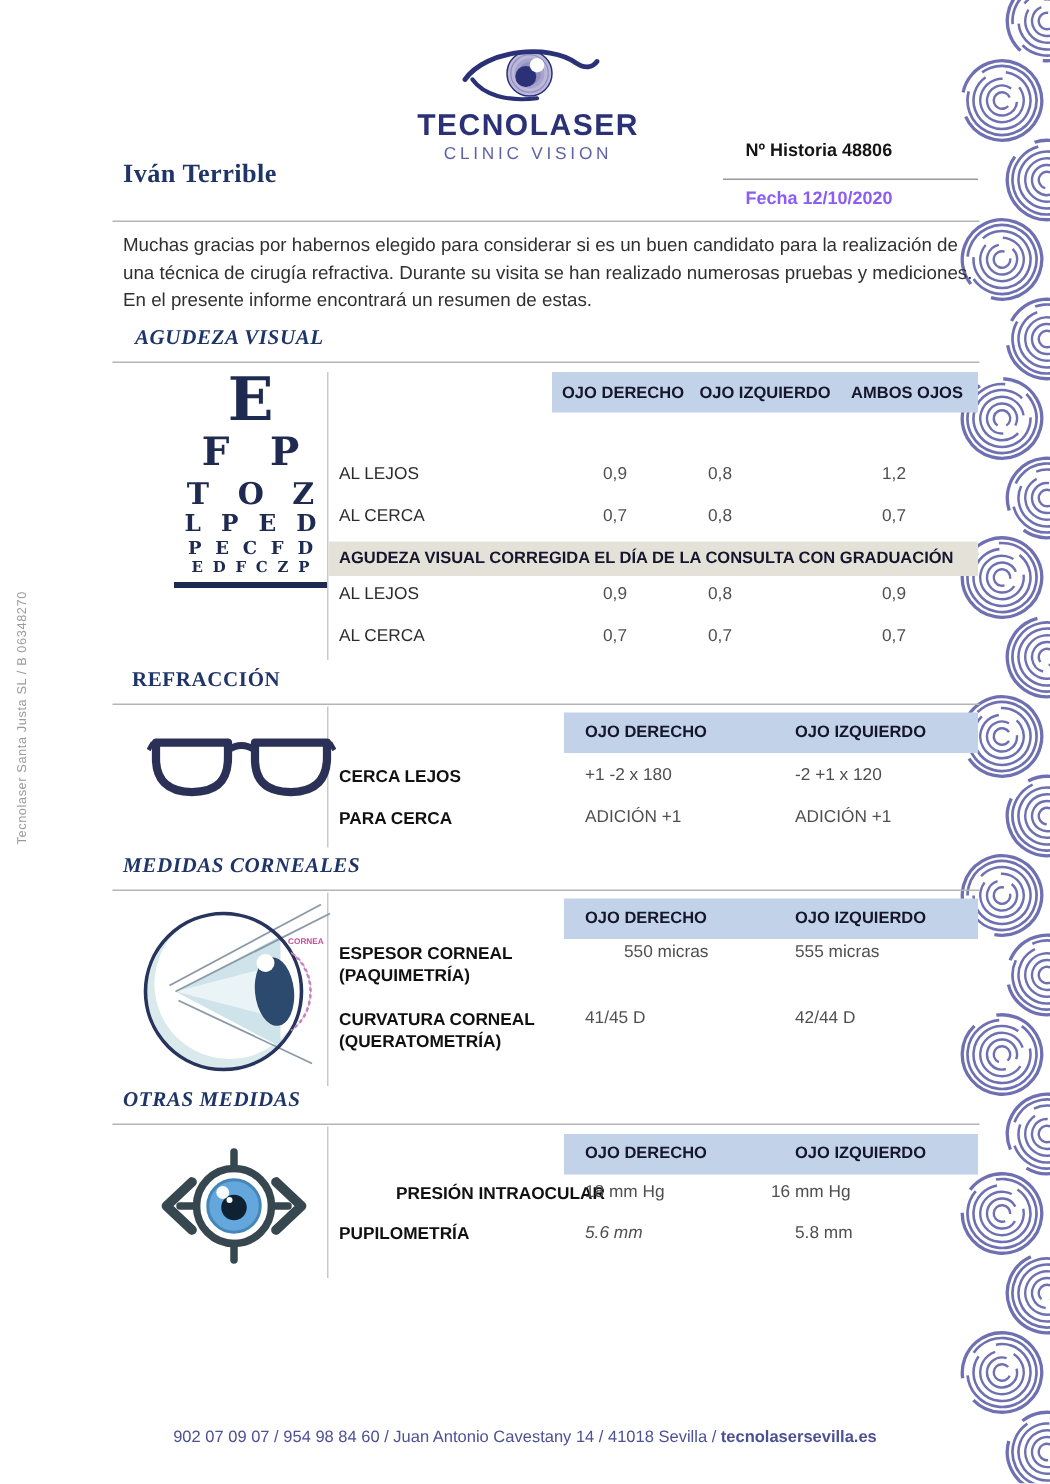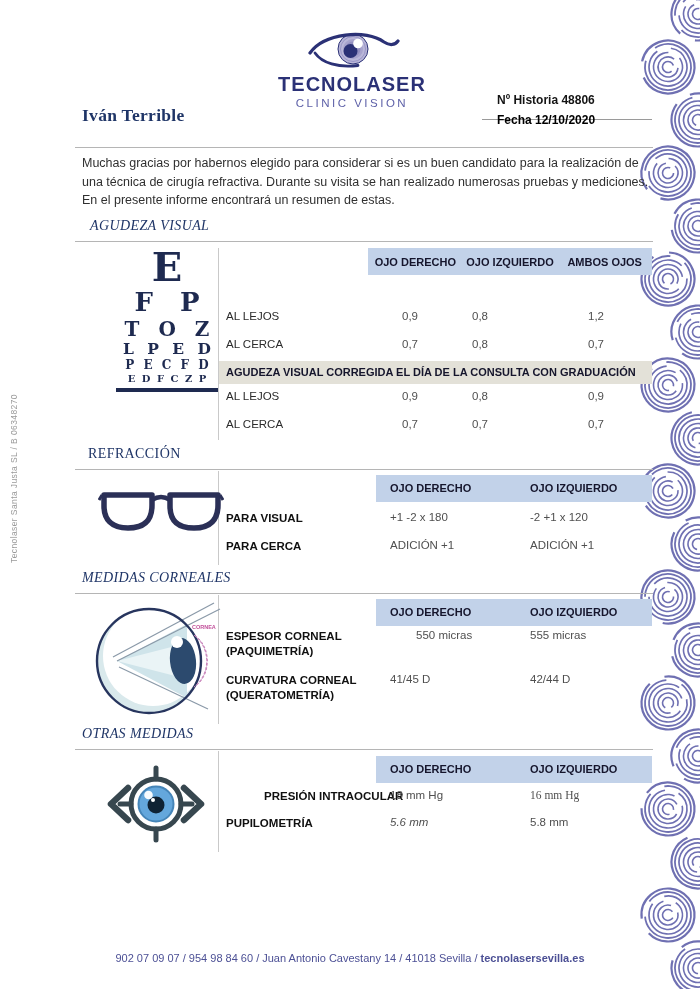--- a/index.html
+++ b/index.html
@@ -14,29 +14,29 @@
   .abs{position:absolute;}
 
   
   .brand-name{left:272px;top:73px;width:160px;text-align:center;font-size:20px;font-weight:800;
               letter-spacing:1px;color:var(--navy);}
   .brand-tag{left:272px;top:97px;width:160px;text-align:center;font-size:11.5px;font-weight:500;
              letter-spacing:2.5px;color:var(--purple);}
   .patient-name{left:82px;top:105px;font-family:"Liberation Serif",serif;font-size:17.5px;
                 font-weight:bold;color:var(--dknavy);letter-spacing:.3px;}
   .historia{left:497px;top:93px;font-size:12px;font-weight:bold;color:#141414;}
-  .fecha{left:497px;top:113px;font-size:12px;font-weight:bold;color:#000000;}
+  .fecha{left:497px;top:125px;font-size:12px;font-weight:bold;color:#8b5cf6;}
   .hline{height:1px;background:var(--line);}
   .hist-line{left:482px;top:119px;width:170px;background:#9a9a9a;}
   .top-line{left:75px;top:147px;width:578px;}
 
   .intro{left:82px;top:154px;width:575px;font-size:12.5px;color:#303030;line-height:18.5px;}
 
   
-  .sec-title{font-family:"Liberation Serif",serif;font-size:14px;font-weight:normal;
+  .sec-title{font-family:"Liberation Serif",serif;font-size:14px;font-weight:bold;
              color:var(--dknavy);letter-spacing:.4px;}
   .italic{font-style:italic;}
   .sec-line{left:75px;width:578px;}
   .vline{width:1px;background:#c9c9c9;}
 
   
   .snellen{left:102px;top:249px;width:130px;text-align:center;color:#1e2a50;
            font-family:"DejaVu Serif",serif;font-weight:bold;line-height:.92;}
   .sn-r1{font-size:40px;}
   .sn-r2{font-size:26px;letter-spacing:9px;margin-top:5px;text-indent:9px;}
@@ -181,21 +181,21 @@
     <path d="M72,9 H120 V19 C120,33 113,42 96,42 C78,42 72,33 72,20 Z" fill="none" stroke="#2b3057" stroke-width="5.5" stroke-linejoin="round"></path>
     <path d="M54,14 Q63,8 72,14" fill="none" stroke="#2b3057" stroke-width="4.5"></path>
     <path d="M4,9 L1,14" stroke="#2b3057" stroke-width="3"></path>
     <path d="M122,9 L125,14" stroke="#2b3057" stroke-width="3"></path>
   </svg>
 
   <div class="abs blue-head" style="left:376px;top:475px;width:276px;height:27px;"></div>
   <div class="abs head-label" style="left:390px;top:482px;">OJO DERECHO</div>
   <div class="abs head-label" style="left:530px;top:482px;">OJO IZQUIERDO</div>
 
-  <div class="abs bold-label" style="left:226px;top:512px;">PARA VISUAL</div>
+  <div class="abs bold-label" style="left:226px;top:512px;">CERCA LEJOS</div>
   <div class="abs val" style="left:390px;top:511px;">+1 -2 x 180</div>
   <div class="abs val" style="left:530px;top:511px;">-2 +1 x 120</div>
 
   <div class="abs bold-label" style="left:226px;top:540px;">PARA CERCA</div>
   <div class="abs val" style="left:390px;top:539px;">ADICIÓN +1</div>
   <div class="abs val" style="left:530px;top:539px;">ADICIÓN +1</div>
 
   <div class="abs sec-title italic" style="left:82px;top:570px;">MEDIDAS CORNEALES</div>
   <div class="abs hline sec-line" style="top:593px;"></div>
   <div class="abs vline" style="left:218px;top:595px;height:129px;"></div>
@@ -247,21 +247,21 @@
     <circle cx="53.5" cy="32" r="4.3" fill="#ffffff" opacity=".95"></circle>
     <circle cx="58" cy="37" r="2" fill="#ffffff"></circle>
   </svg>
 
   <div class="abs blue-head" style="left:376px;top:756px;width:276px;height:27px;"></div>
   <div class="abs head-label" style="left:390px;top:763px;">OJO DERECHO</div>
   <div class="abs head-label" style="left:530px;top:763px;">OJO IZQUIERDO</div>
 
   <div class="abs bold-label" style="left:226px;top:790px;padding-left:38px;">PRESIÓN INTRAOCULAR</div>
   <div class="abs val" style="left:390px;top:789px;">18 mm Hg</div>
-  <div class="abs val" style="left:530px;top:789px;font-family:Liberation Serif, serif;">16 mm Hg</div>
+  <div class="abs val" style="left:514px;top:789px;">16 mm Hg</div>
 
   <div class="abs bold-label" style="left:226px;top:817px;">PUPILOMETRÍA</div>
   <div class="abs val" style="left:390px;top:816px;font-style:italic;">5.6 mm</div>
   <div class="abs val" style="left:530px;top:816px;">5.8 mm</div>
 
   <div class="abs footer"><span>902 07 09 07 /  954 98 84 60 / Juan Antonio Cavestany 14 / 41018 Sevilla / </span><b>tecnolasersevilla.es</b></div>
 
   <div class="abs side-text">Tecnolaser Santa Justa SL / B 06348270</div>
 
 </div>

